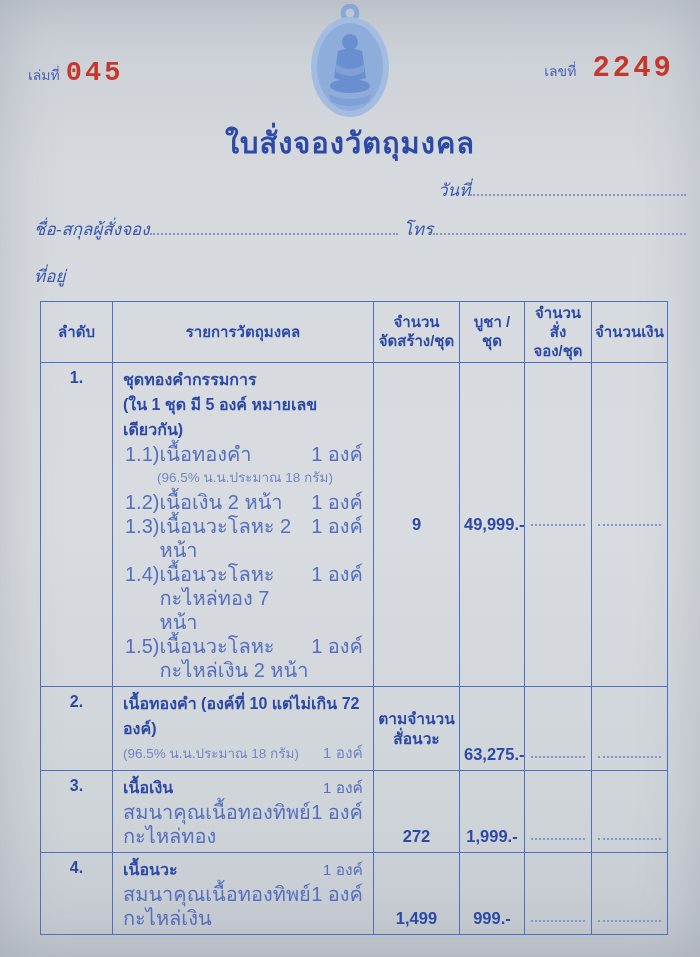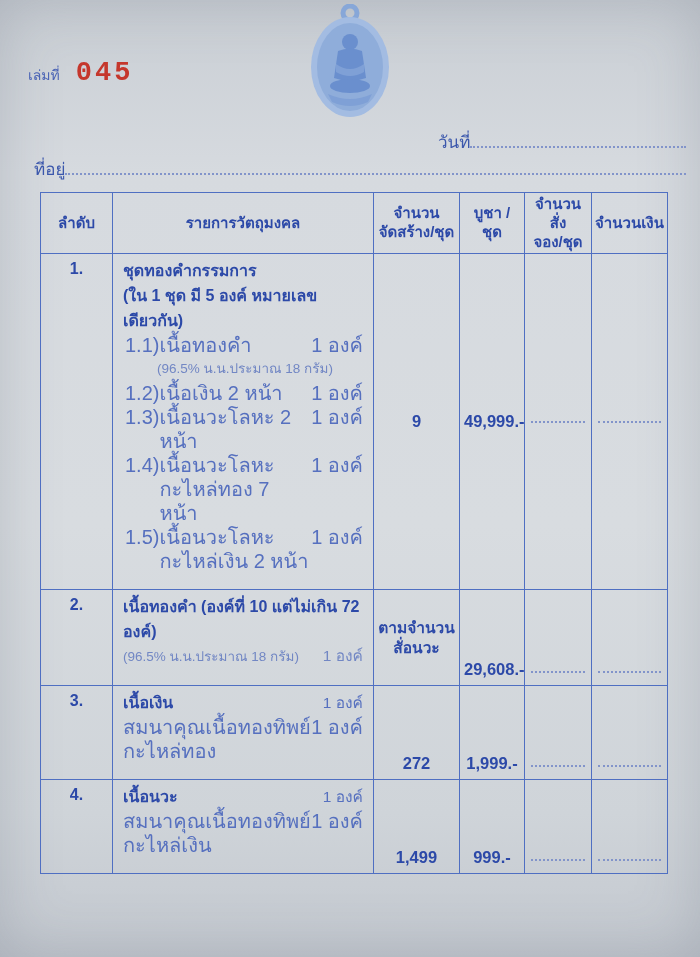--- a/index.html
+++ b/index.html
@@ -9,45 +9,45 @@
     position: relative;
     width: 700px; height: 957px;
     margin: 0 auto;
     background: linear-gradient(180deg, #c9ced4 0%, #d6dadf 18%, #d8dce0 55%, #cfd4d9 85%, #c3c8cf 100%);
     box-shadow: inset 0 0 60px rgba(90,100,115,.25);
     color: #33509f;
     overflow: hidden;
   }
   
   .hdr { position: relative; height: 118px; }
-  .book-no { position: absolute; left: 28px; top: 58px; display: flex; align-items: baseline; gap: 16px; }
+  .book-no { position: absolute; left: 28px; top: 58px; display: flex; align-items: baseline; gap: 6px; }
   .serial-no { position: absolute; right: 26px; top: 52px; display: flex; align-items: baseline; gap: 16px; }
   .small-blue-label { font-size: 14px; color: #4a63b5; }
   .stamp { font-family: Liberation Mono, monospace; font-weight: bold; color: #c5372c; font-size: 27px; letter-spacing: 3px; }
   .emblem { position: absolute; left: 50%; top: 4px; transform: translateX(-50%); }
   
   .title { text-align: center; font-size: 29px; font-weight: bold; color: #2c49a8; margin-top: 2px; letter-spacing: 1px; }
   .intro1 { text-align: center; font-size: 16px; margin-top: 10px; color: #3b57ac; }
   .intro1 b, .intro2 b { color: #2c49a8; }
   .intro2 { font-size: 16px; margin: 6px 0 0 34px; color: #3b57ac; }
   
   .fieldline { display: flex; align-items: baseline; font-size: 17px; color: #3b57ac; }
   .dots { flex: 1; border-bottom: 2px dotted #8294ca; height: 1.05em; }
-  .lbl { white-space: nowrap; }
+  .lbl { white-space: nowrap; font-style: italic; }
   .date-line { margin: 10px 14px 0 438px; }
   .name-line { margin: 12px 14px 0 34px; }
   .name-line .dots.first { flex: 0 0 248px; }
   .name-line .lbl.phone { margin-left: 6px; }
-  .addr-line { margin: 0 14px 0 34px; }
+  .addr-line { margin: 20px 14px 0 34px; flex-direction: column; }
   
   table.order { border-collapse: collapse; margin: 10px 0 0 40px; table-layout: fixed; width: 627px; }
   table.order th, table.order td { border: 1.6px solid #4f6fc2; }
   table.order th { font-size: 15px; font-weight: bold; color: #2c49a8; height: 50px; line-height: 1.25; padding: 2px; }
   td.no { text-align: center; vertical-align: top; padding-top: 6px; font-size: 16px; font-weight: bold; color: #2c49a8; }
-  td.desc { padding: 4px 6px 16px 10px; vertical-align: top; }
+  td.desc { padding: 4px 6px 4px 10px; vertical-align: top; }
   .dline { display: flex; align-items: baseline; font-size: 20px; line-height: 24px; color: #5670bf; }
   .dline.b { font-weight: bold; color: #2c49a8; font-size: 16px; line-height: 25px; }
   .dline .n { flex: 0 0 34px; }
   .dline .qty { margin-left: auto; padding-right: 4px; white-space: nowrap; }
   .dline.pct { font-size: 13.5px; color: #7287c4; padding-left: 34px; }
   .dline.pct2 { font-size: 13.5px; color: #7287c4; }
   .dline.indent { padding-left: 2px; }
   td.val { text-align: center; font-size: 16.5px; font-weight: bold; color: #2c49a8; padding: 2px 4px; }
   td.val.two { font-size: 15.5px; line-height: 1.3; margin-left: 43px; }
   .vmid { vertical-align: middle; }
@@ -71,25 +71,36 @@
         <circle cx="52" cy="9" r="7" fill="none" stroke="#87a7d8" stroke-width="5"></circle>
         <ellipse cx="52" cy="63" rx="39" ry="50" fill="#a3bce2"></ellipse>
         <ellipse cx="52" cy="63" rx="33" ry="44" fill="#8fadda"></ellipse>
         <circle cx="52" cy="38" r="8" fill="#6a8fce"></circle>
         <path d="M40 47 Q52 42 64 47 L68 74 Q52 80 36 74 Z" fill="#6a8fce"></path>
         <path d="M38 60 Q52 70 66 60 L66 68 Q52 76 38 68 Z" fill="#7fa0d6"></path>
         <ellipse cx="52" cy="82" rx="20" ry="7" fill="#6a8fce"></ellipse>
         <path d="M30 90 Q52 100 74 90 L70 98 Q52 106 34 98 Z" fill="#7fa0d6"></path>
       </svg>
     </div>
-  </div>
-
+    <div class="serial-no">
+      <span class="small-blue-label">เลขที่</span>
+      <span class="stamp" style="font-size:29px">2249</span>
+    </div>
+  </div>
+
+  <div class="title">ใบสั่งจองวัตถุมงคล</div>
 
   <div class="fieldline date-line">
     <span class="lbl">วันที่</span>
+    <span class="dots"></span>
+  </div>
+  <div class="fieldline name-line">
+    <span class="lbl">ชื่อ-สกุลผู้สั่งจอง</span>
+    <span class="dots first"></span>
+    <span class="lbl phone">โทร</span>
     <span class="dots"></span>
   </div>
   <div class="fieldline addr-line">
     <span class="lbl">ที่อยู่</span>
     <span class="dots"></span>
   </div>
 
   <table class="order">
     <colgroup>
       <col style="width:72px">
@@ -171,21 +182,21 @@
             </div>
           <div class="dline pct2">
               <span>(96.5% น.น.ประมาณ 18 กรัม)</span>
               <span class="qty" style="font-size:15.5px">1 องค์</span>
             </div>
         </td>
         <td class="val vmid two">
             <div>ตามจำนวน</div>
             <div>สั่อนวะ</div>
           </td>
-        <td class="val vbot">29,608.-</td>
+        <td class="val vbot">63,275.-</td>
         <td class="fill bot">
             <span class="dotline"></span>
           </td>
         <td class="fill bot">
             <span class="dotline"></span>
           </td>
       </tr>
       <tr>
         <td class="no">3.</td>
         <td class="desc">

